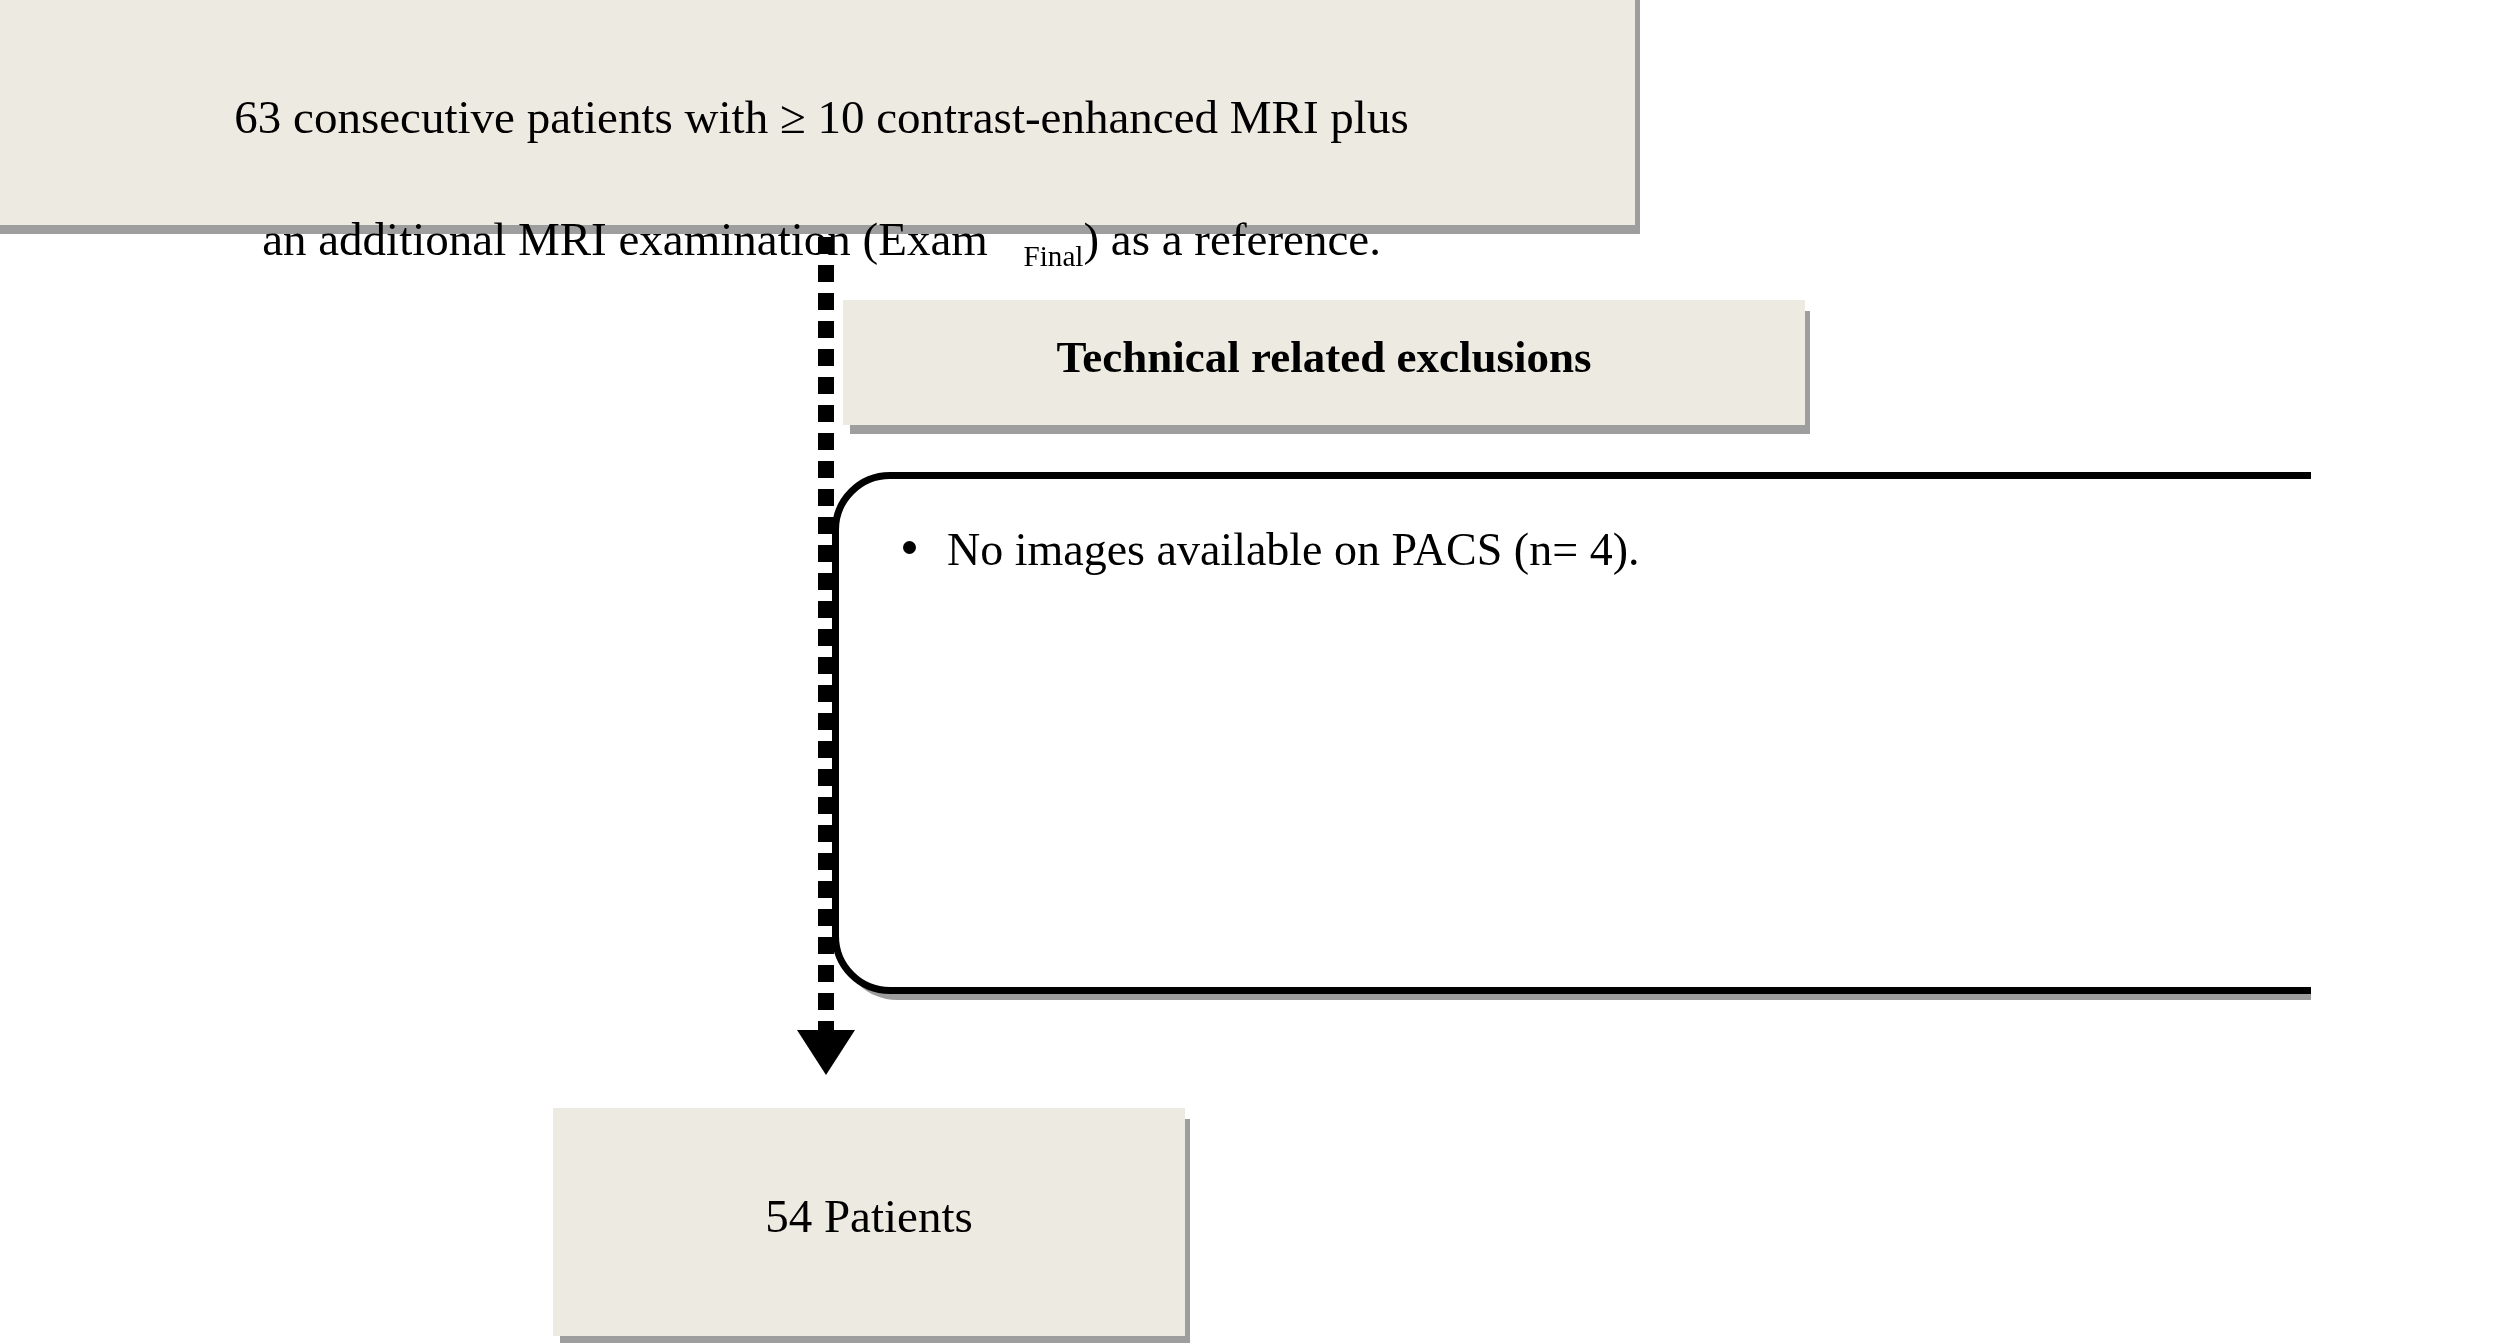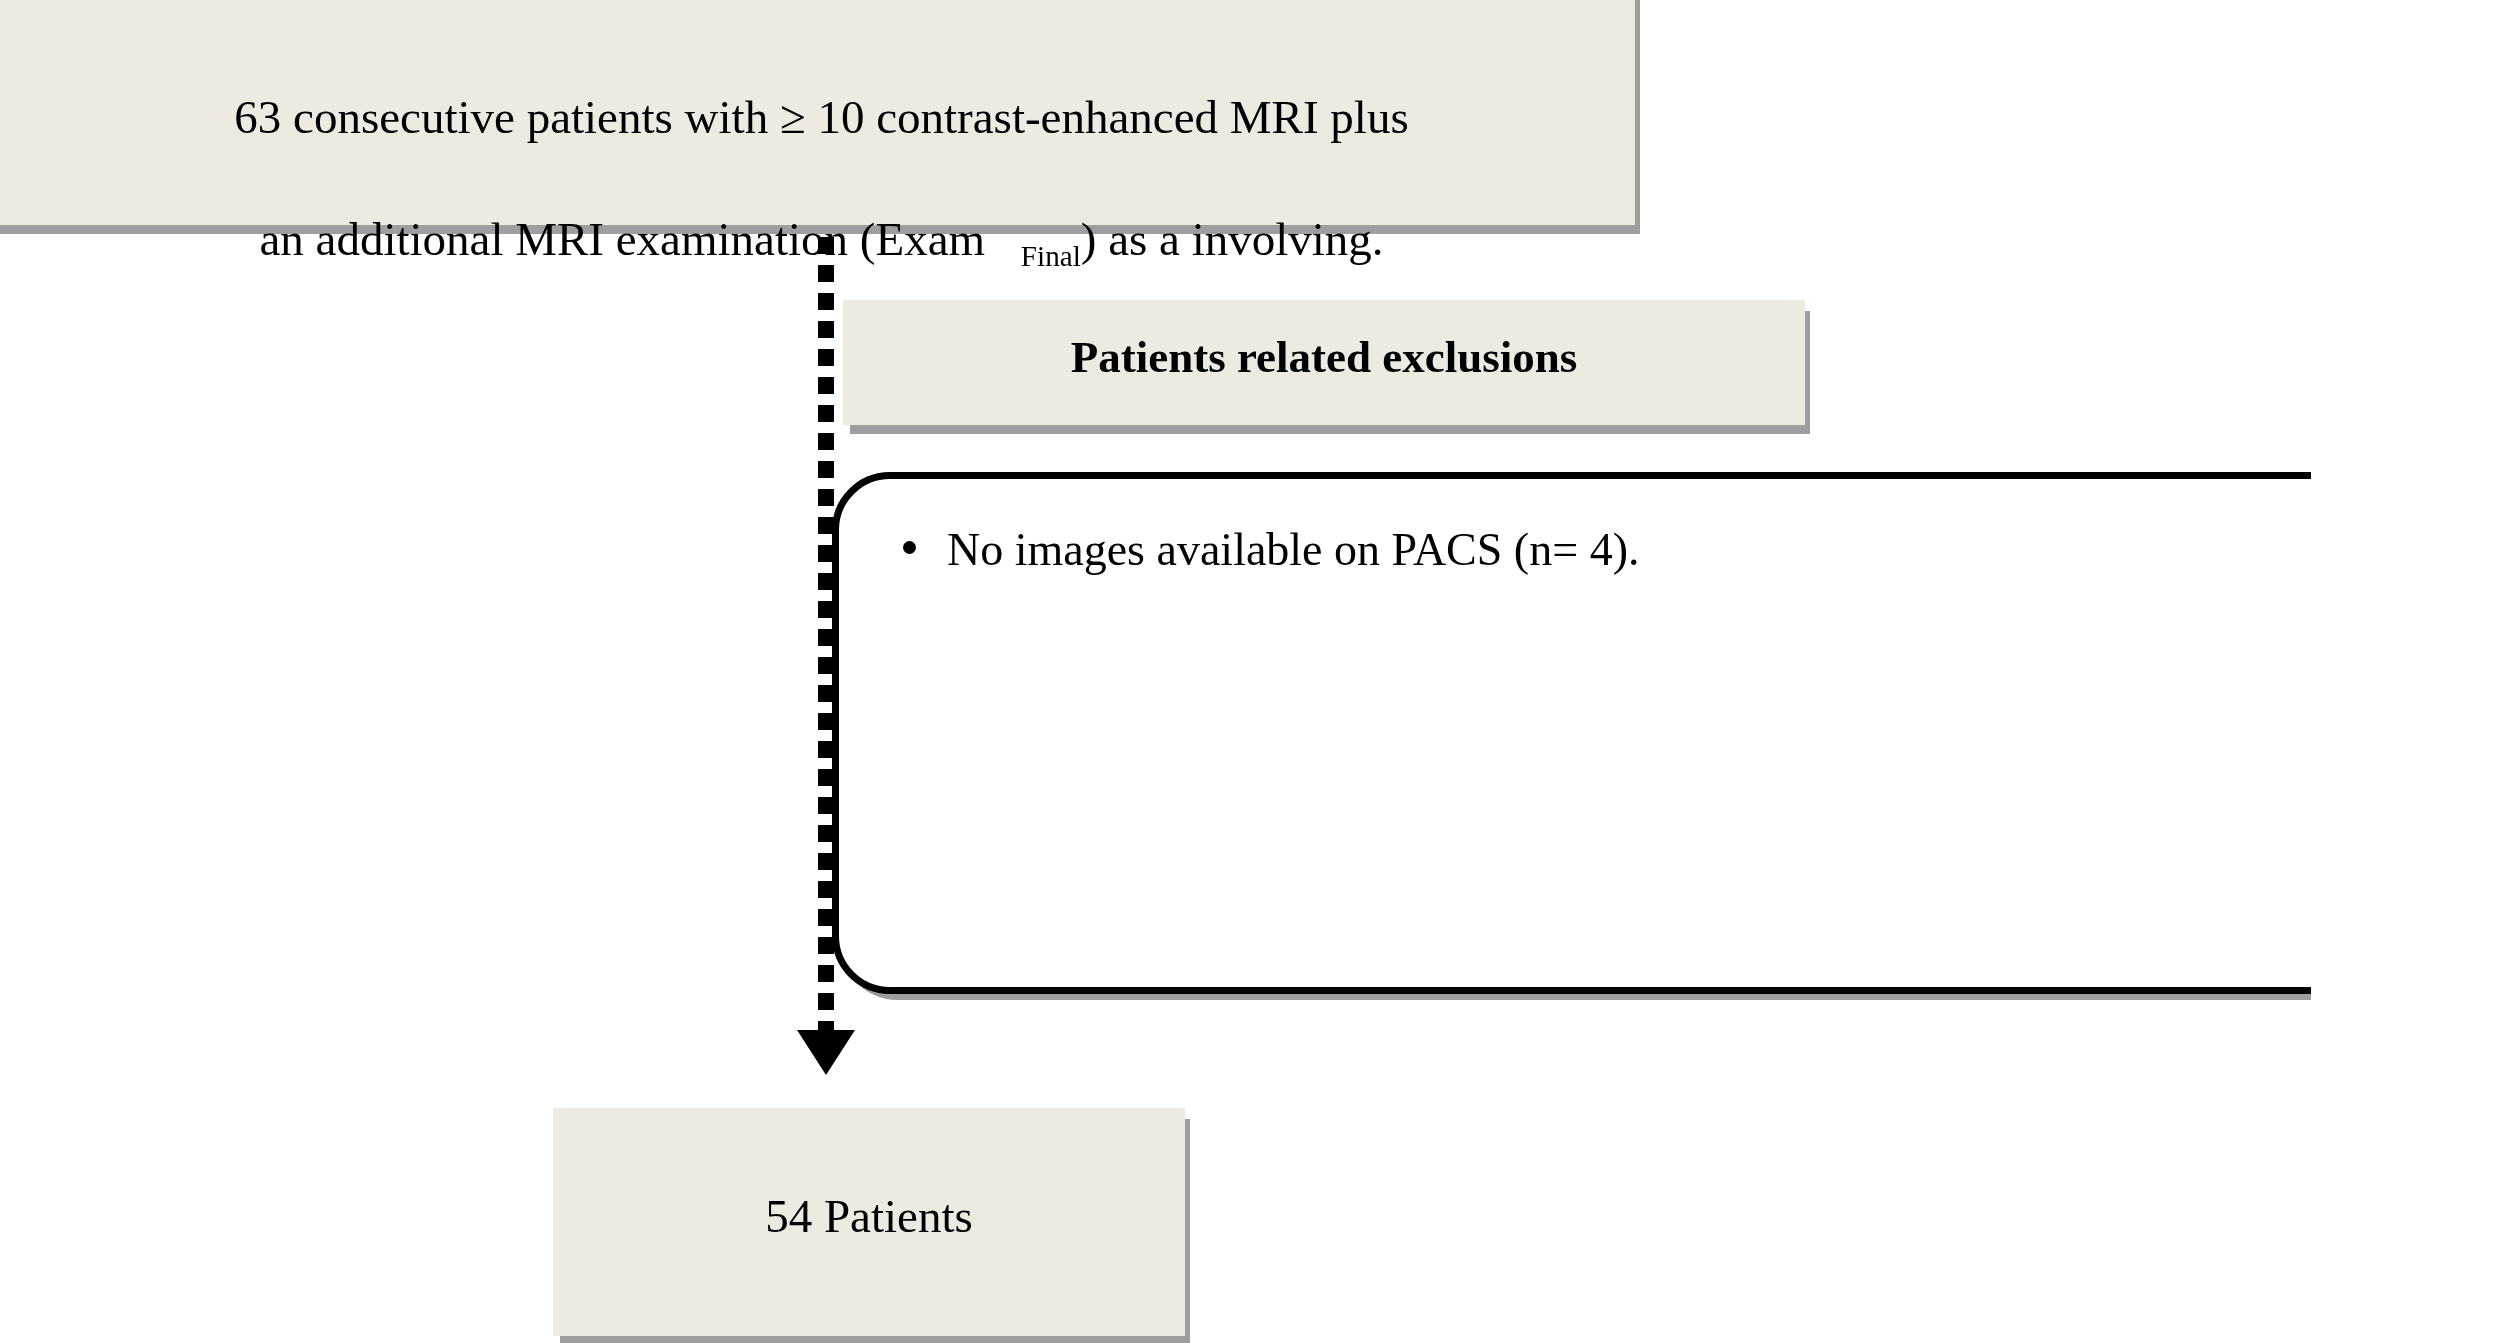--- a/index.html
+++ b/index.html
@@ -139,29 +139,29 @@
   }
 </style>
 </head>
 <body>
 
 <div id="canvas">
 
   <div class="beige-box" id="box-cohort">
     <div class="box-text">
       <span>63 consecutive patients with ≥ 10 contrast-enhanced MRI plus</span><br>
-      <span>an additional MRI examination (Exam </span><span class="sub">Final</span><span>) as a involving.</span>
+      <span>an additional MRI examination (Exam </span><span class="sub">Final</span><span>) as a reference.</span>
     </div>
   </div>
 
   <div id="connector-line"></div>
   <div id="connector-arrowhead"></div>
 
   <div class="beige-box" id="box-exclusions-header">
-    <div class="box-text">Patients related exclusions</div>
+    <div class="box-text">Technical related exclusions</div>
   </div>
 
   <div id="box-exclusions-list">
     <ul id="exclusion-list">
       <li>
         <span class="bullet-dot"></span>
         <span>No images available on PACS (n= 4).</span>
       </li>
     </ul>
   </div>

